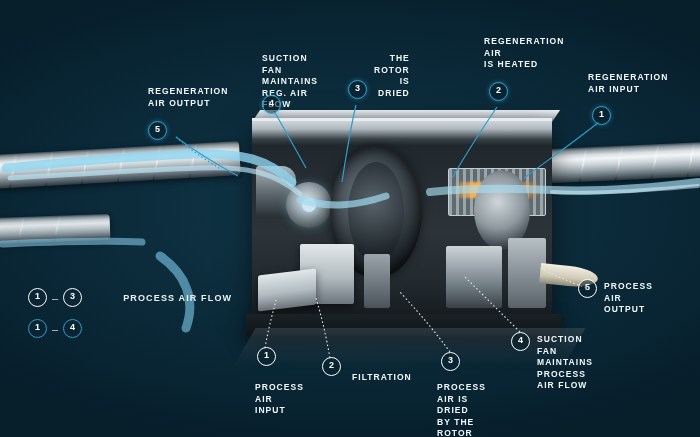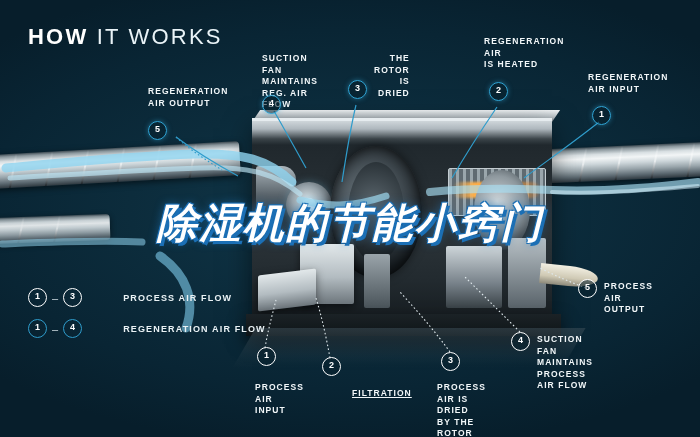--- a/index.html
+++ b/index.html
@@ -172,24 +172,20 @@
     text-shadow:
       3px 3px 0 #1b6fb5, -1px -1px 0 #1b6fb5, 1px -1px 0 #1b6fb5,
       -1px 1px 0 #1b6fb5, 0 0 10px rgba(30,120,190,.85);
   }
 </style>
 </head>
 <body>
 
 <div id="stage">
 
-  <div id="headline">
-    <span class="hw">HOW</span>
-    <span class="it">IT WORKS</span>
-  </div>
 
   <div id="machine">
 
     <div class="duct" id="duct-left">
       <div class="rib" style="left:22px"></div>
         <div class="rib" style="left:58px"></div>
       <div class="rib" style="left:94px"></div>
         <div class="rib" style="left:130px"></div>
       <div class="rib" style="left:166px"></div>
         <div class="rib" style="left:202px"></div>
@@ -300,21 +296,21 @@
   </div>
 
   <div class="callout">
     <div class="marker" style="left:441px;top:352px;">3</div>
     <div class="co-label" style="left:437px;top:382px;">PROCESS AIR IS DRIED
 BY THE ROTOR</div>
   </div>
 
   <div class="callout">
     <div class="marker" style="left:322px;top:357px;">2</div>
-    <div class="co-label" style="left:352px;top:388px;text-decoration:underline;">FILTRATION</div>
+    <div class="co-label" style="left:352px;top:372px;">FILTRATION</div>
   </div>
 
   <div class="callout">
     <div class="marker" style="left:257px;top:347px;">1</div>
     <div class="co-label" style="left:255px;top:382px;">PROCESS AIR
 INPUT</div>
   </div>
 
   <div id="legend">
 
@@ -322,19 +318,17 @@
       <div class="legcirc">1</div>
       <span class="legdash">–</span>
       <div class="legcirc">3</div>
       <span class="legtext">PROCESS AIR FLOW</span>
     </div>
 
     <div class="legrow">
       <div class="legcirc cyan">1</div>
       <span class="legdash">–</span>
       <div class="legcirc cyan">4</div>
-      <span class="legtext">REGENERATION AIR FLOW</span>
-    </div>
-  </div>
-
-  <div id="cn-title">除湿机的节能小窍门</div>
+    </div>
+  </div>
+
 
 </div>
 
 </body></html>

